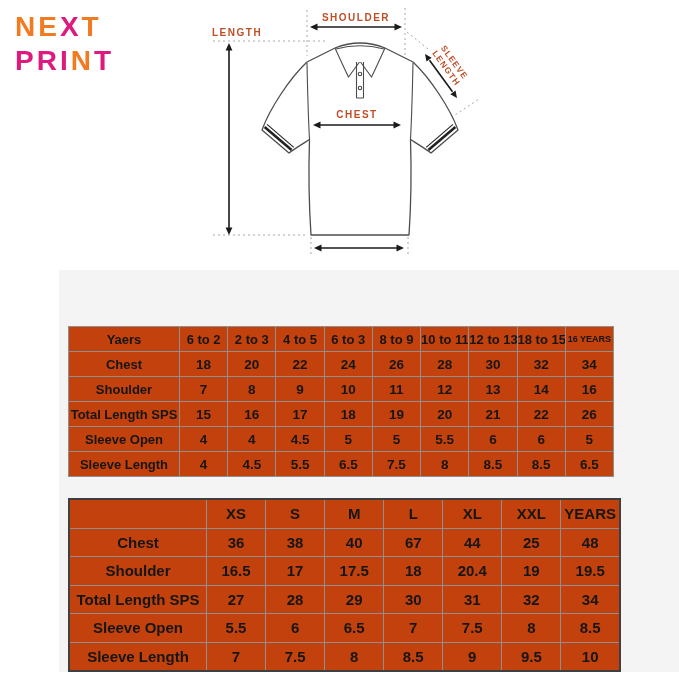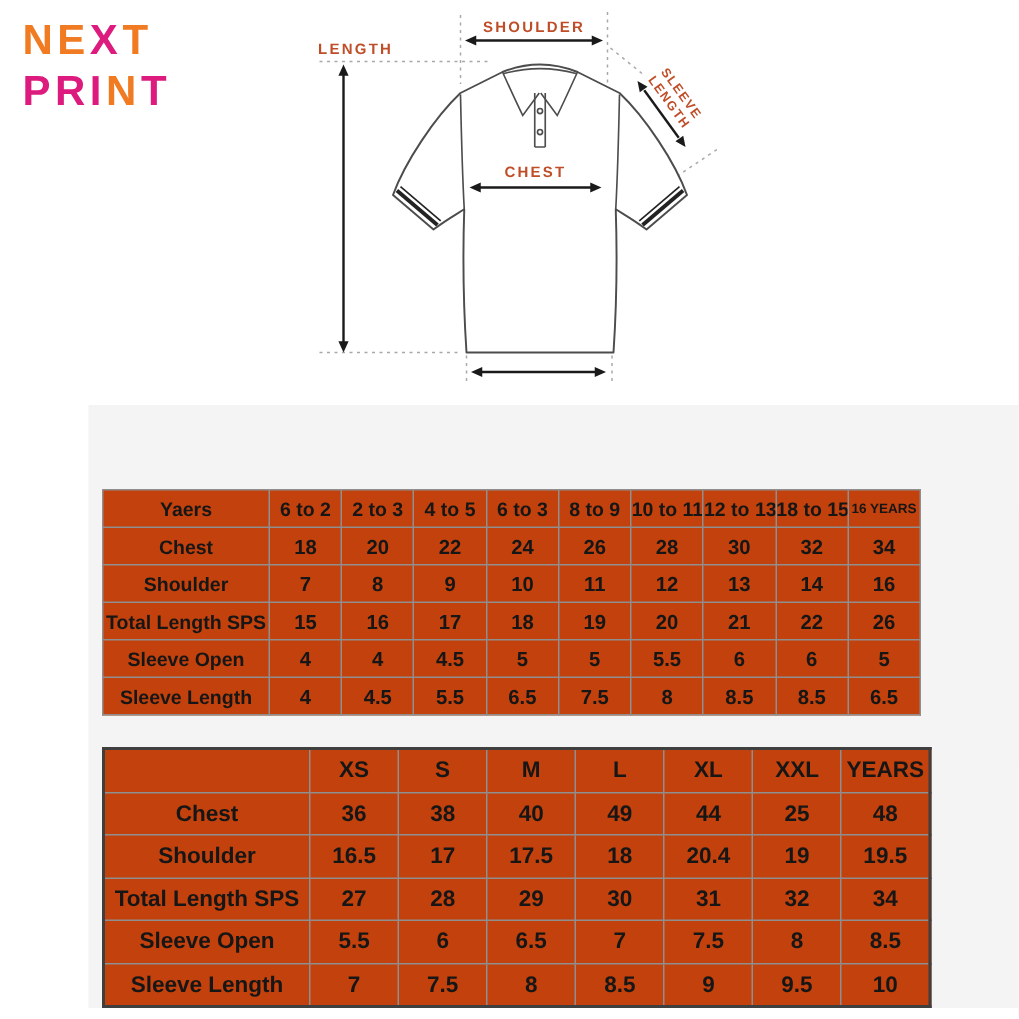--- a/index.html
+++ b/index.html
@@ -210,21 +210,21 @@
           <th>XXL</th>
           <th>YEARS</th>
         </tr>
       </thead>
       <tbody>
         <tr>
           <th>Chest</th>
           <td>36</td>
           <td>38</td>
           <td>40</td>
-          <td>49</td>
+          <td>67</td>
           <td>44</td>
           <td>25</td>
           <td>48</td>
         </tr>
         <tr>
           <th>Shoulder</th>
           <td>16.5</td>
           <td>17</td>
           <td>17.5</td>
           <td>18</td>

